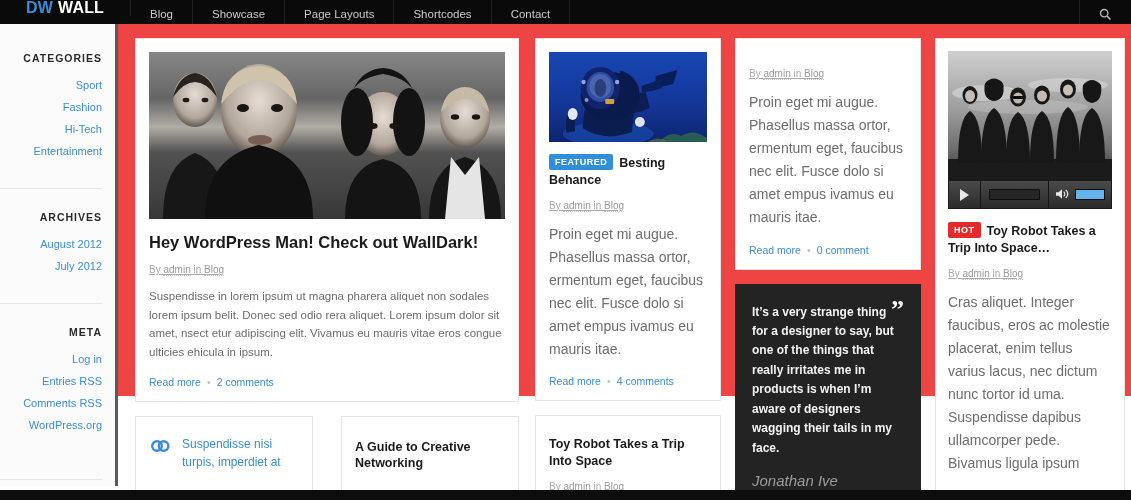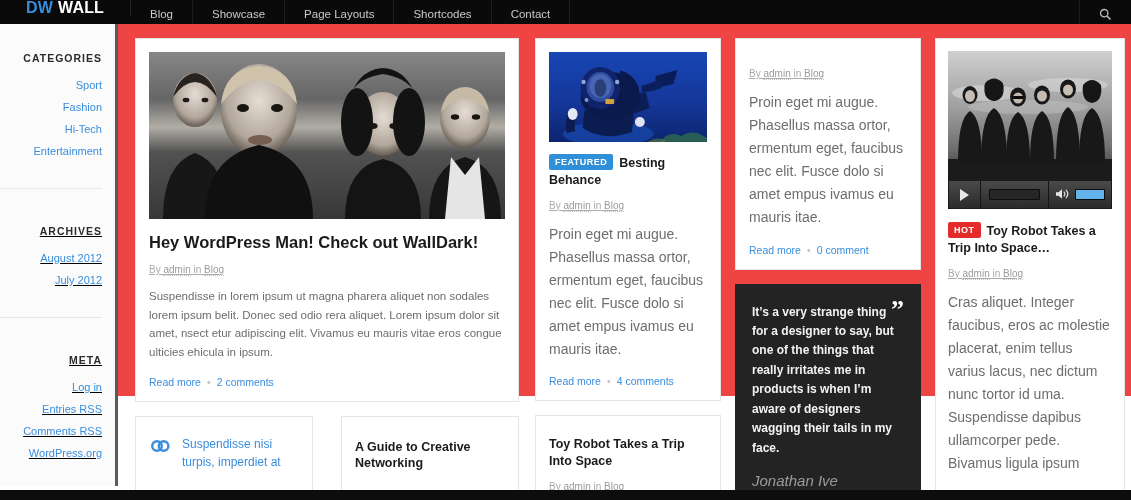--- a/index.html
+++ b/index.html
@@ -49,21 +49,21 @@
   
   #sidebar {
     position: absolute; top: 0; left: 0;
     width: 118px; height: 462px;
     background: #fbfbfb;
     padding: 28px 13px 0 0;
     text-align: right;
     border-right: 3px solid #5a5a5a;
   }
   .widget { margin-bottom: 13px; padding-bottom: 13px; }
-  .widget + .widget { border-top: 1px solid #e7e7e7; padding-top: 36px; text-decoration: underline; }
+  .widget + .widget { border-top: 1px solid #e7e7e7; padding-top: 22px; }
   .widget-title {
     font-size: 10.5px; font-weight: bold; color: #2a2a2a;
     letter-spacing: 1px; margin-bottom: 10px;
   }
   .widget-link {
     display: block; font-size: 11px; color: #3a8ddd;
     line-height: 22px; text-decoration: none; cursor: pointer;
   }
   #sidebar-tail { border-top: 1px solid #e7e7e7; margin-top: 30px; }
 

